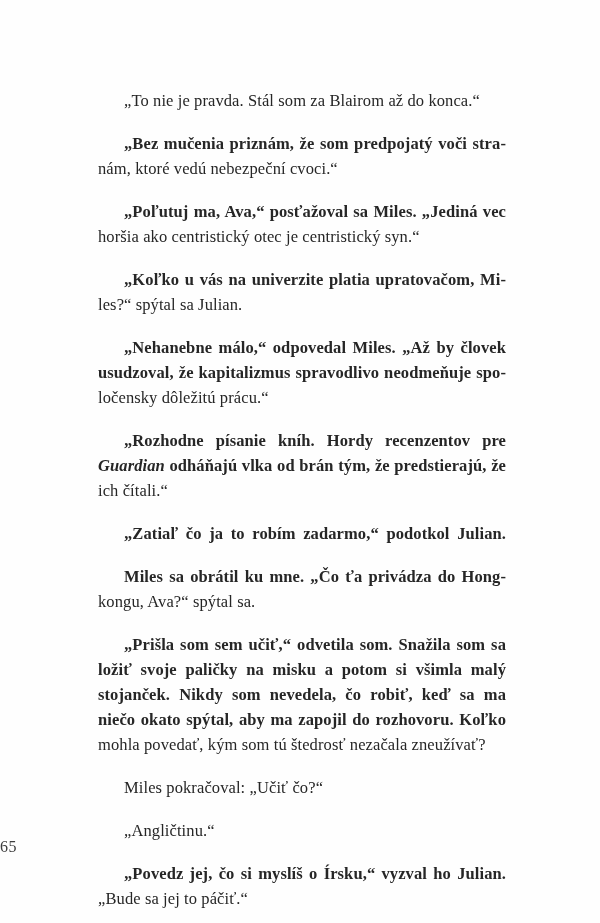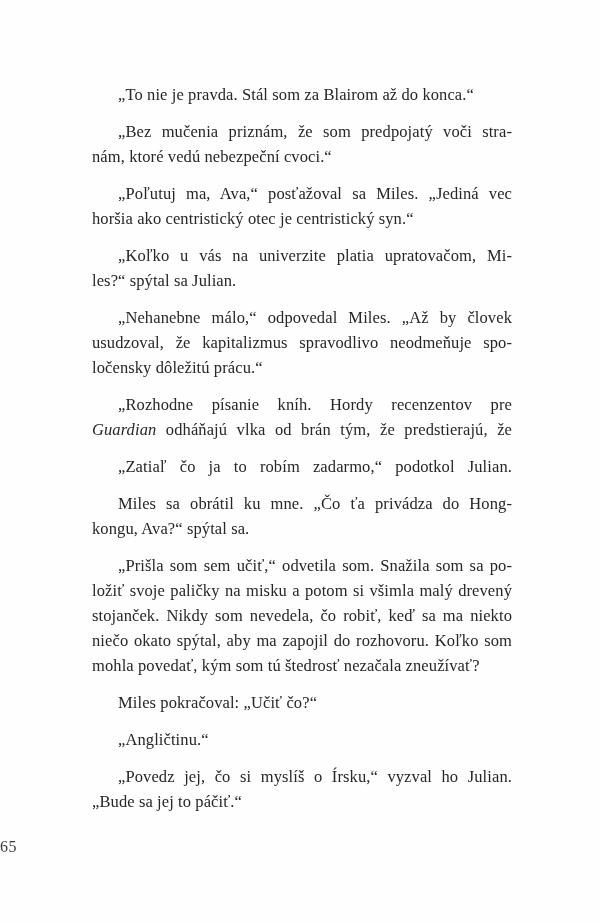--- a/index.html
+++ b/index.html
@@ -19,32 +19,33 @@
   .text-block {
     position: absolute;
     left: 80px;
     top: 70px;
     width: 444px;
     font-size: 16.5px;
     line-height: 25px;
     letter-spacing: 0.1px;
   }
   .paragraph {
-    margin: 12px;
+    margin: 18px;
     padding: 0;
   }
   .line {
     height: 25px;
     overflow: hidden;
     text-align: left;
     white-space: normal;
   }
   .line.just {
     text-align: justify;
     text-align-last: justify;
+    font-weight: bold;
   }
   .line.indent {
     text-indent: 26px;
   }
   .italic {
     font-style: italic;
   }
   .page-number {
     position: absolute;
     left: 0;
@@ -77,20 +78,21 @@
         <div class="line">les?“ spýtal sa Julian.</div>
       </div>
       <div class="paragraph">
         <div class="line just indent">„Nehanebne málo,“ odpovedal Miles. „Až by človek</div>
         <div class="line just">usudzoval, že kapitalizmus spravodlivo neodmeňuje spo-</div>
         <div class="line">ločensky dôležitú prácu.“</div>
       </div>
       <div class="paragraph">
         <div class="line just indent">„Rozhodne písanie kníh. Hordy recenzentov pre</div>
         <div class="line just"><span class="italic">Guardian</span><span class=""> odháňajú vlka od brán tým, že predstierajú, že</span></div>
+        <div class="line">ich čítali.“</div>
       </div>
       <div class="paragraph">
         <div class="line just indent">„Zatiaľ čo ja to robím zadarmo,“ podotkol Julian.</div>
       </div>
       <div class="paragraph">
         <div class="line just indent">Miles sa obrátil ku mne. „Čo ťa privádza do Hong-</div>
         <div class="line">kongu, Ava?“ spýtal sa.</div>
       </div>
       <div class="paragraph">
         <div class="line just indent">„Prišla som sem učiť,“ odvetila som. Snažila som sa po-</div>

